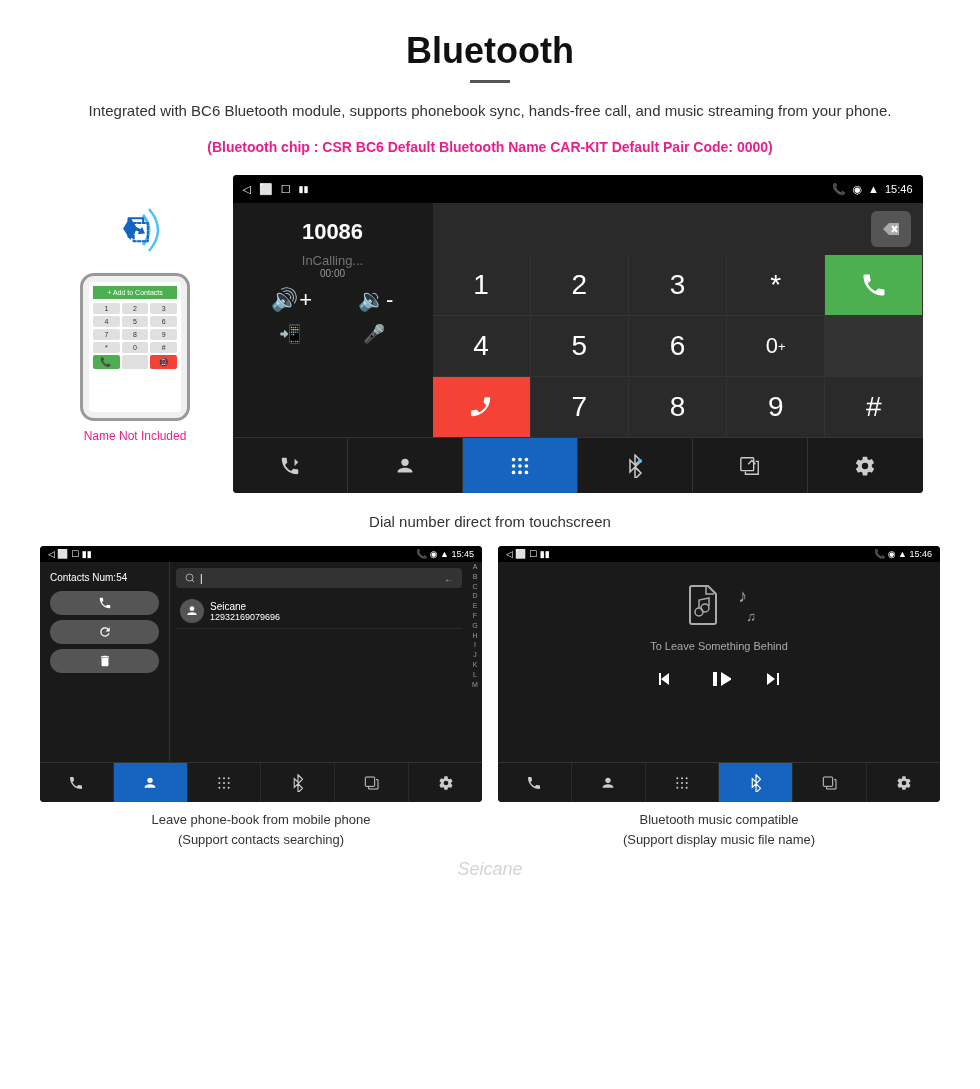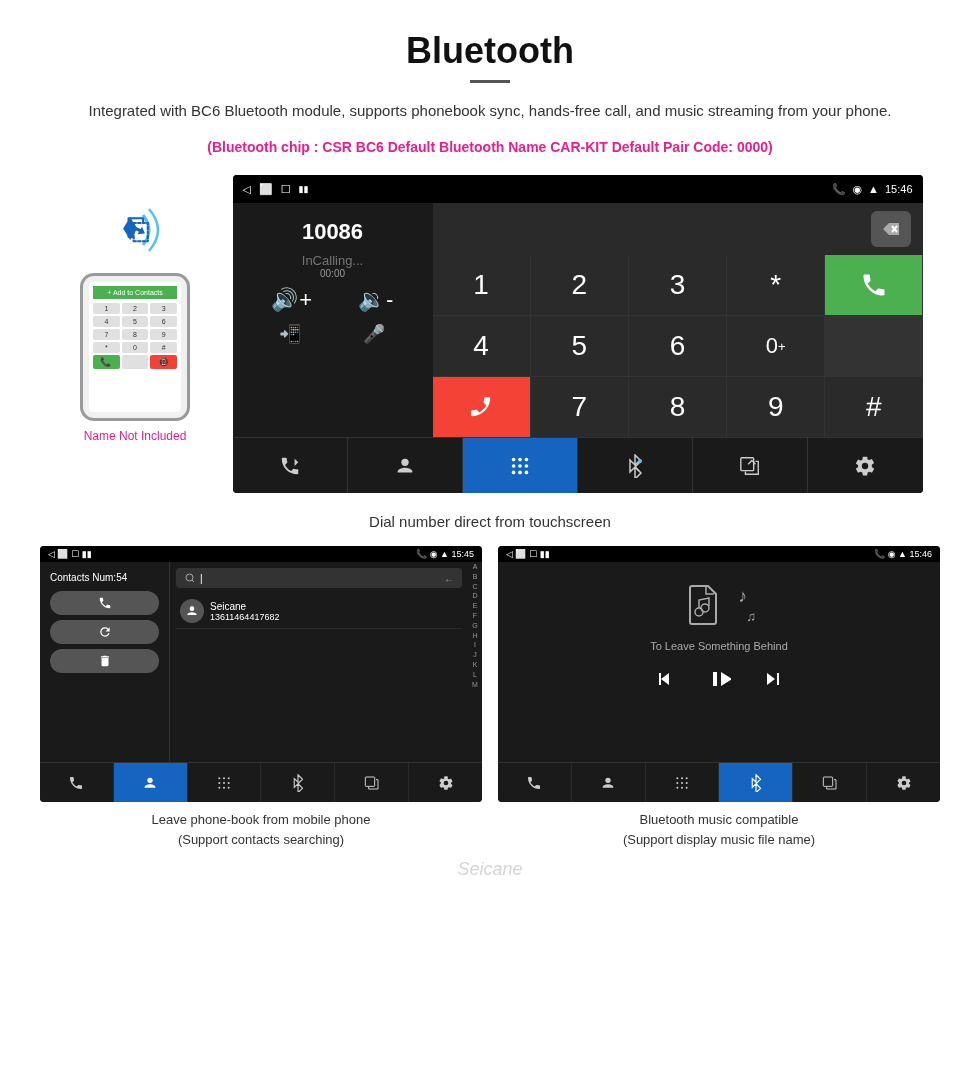--- a/index.html
+++ b/index.html
@@ -669,21 +669,21 @@
           </div>
           <div class="contact-item">
             <div class="contact-avatar-small">
               <svg width="14" height="14" viewBox="0 0 24 24">
                   <circle cx="12" cy="8" r="4" fill="#fff"></circle>
                   <path d="M12 14c-5 0-8 2.5-8 4v1h16v-1c0-1.5-3-4-8-4z" fill="#fff"></path>
                 </svg>
             </div>
             <div>
               <div class="contact-name">Seicane</div>
-              <div class="contact-info">13611464417682</div>
+              <div class="contact-info">12932169079696</div>
             </div>
           </div>
         </div>
 
         <div class="alpha-list">
           <span>A</span>
           <span>B</span>
           <span>C</span>
           <span>D</span>
           <span>E</span>

